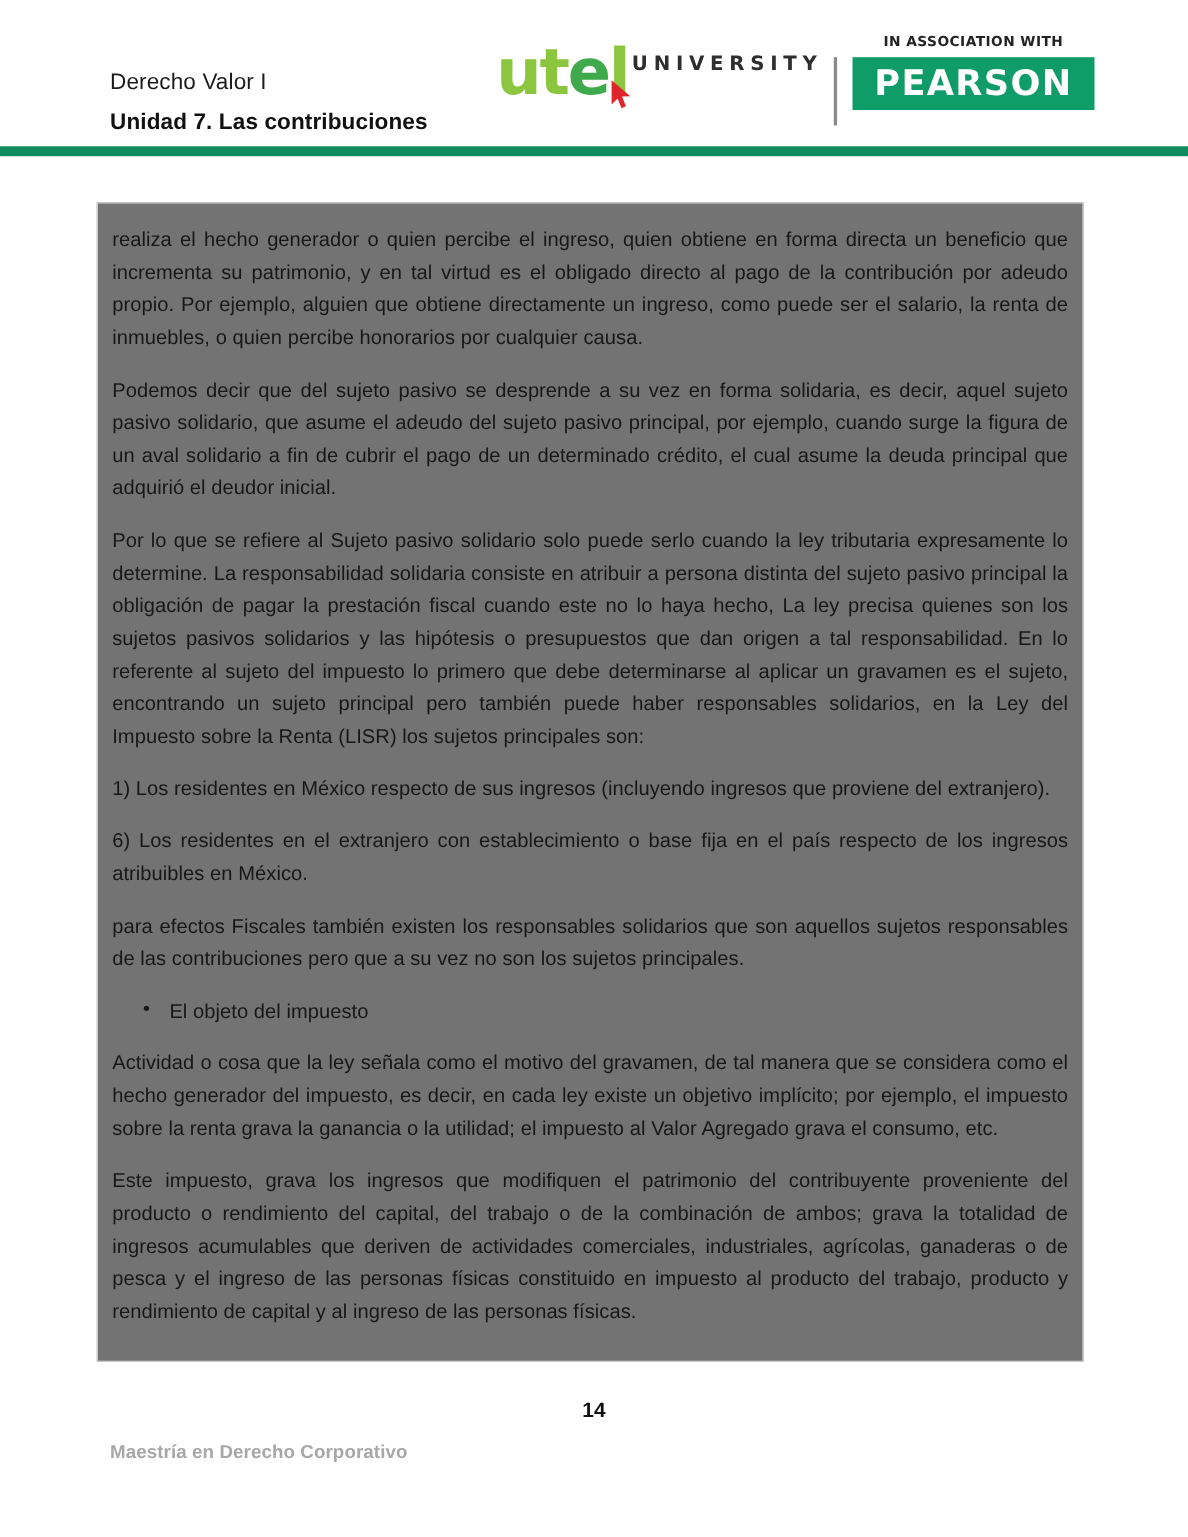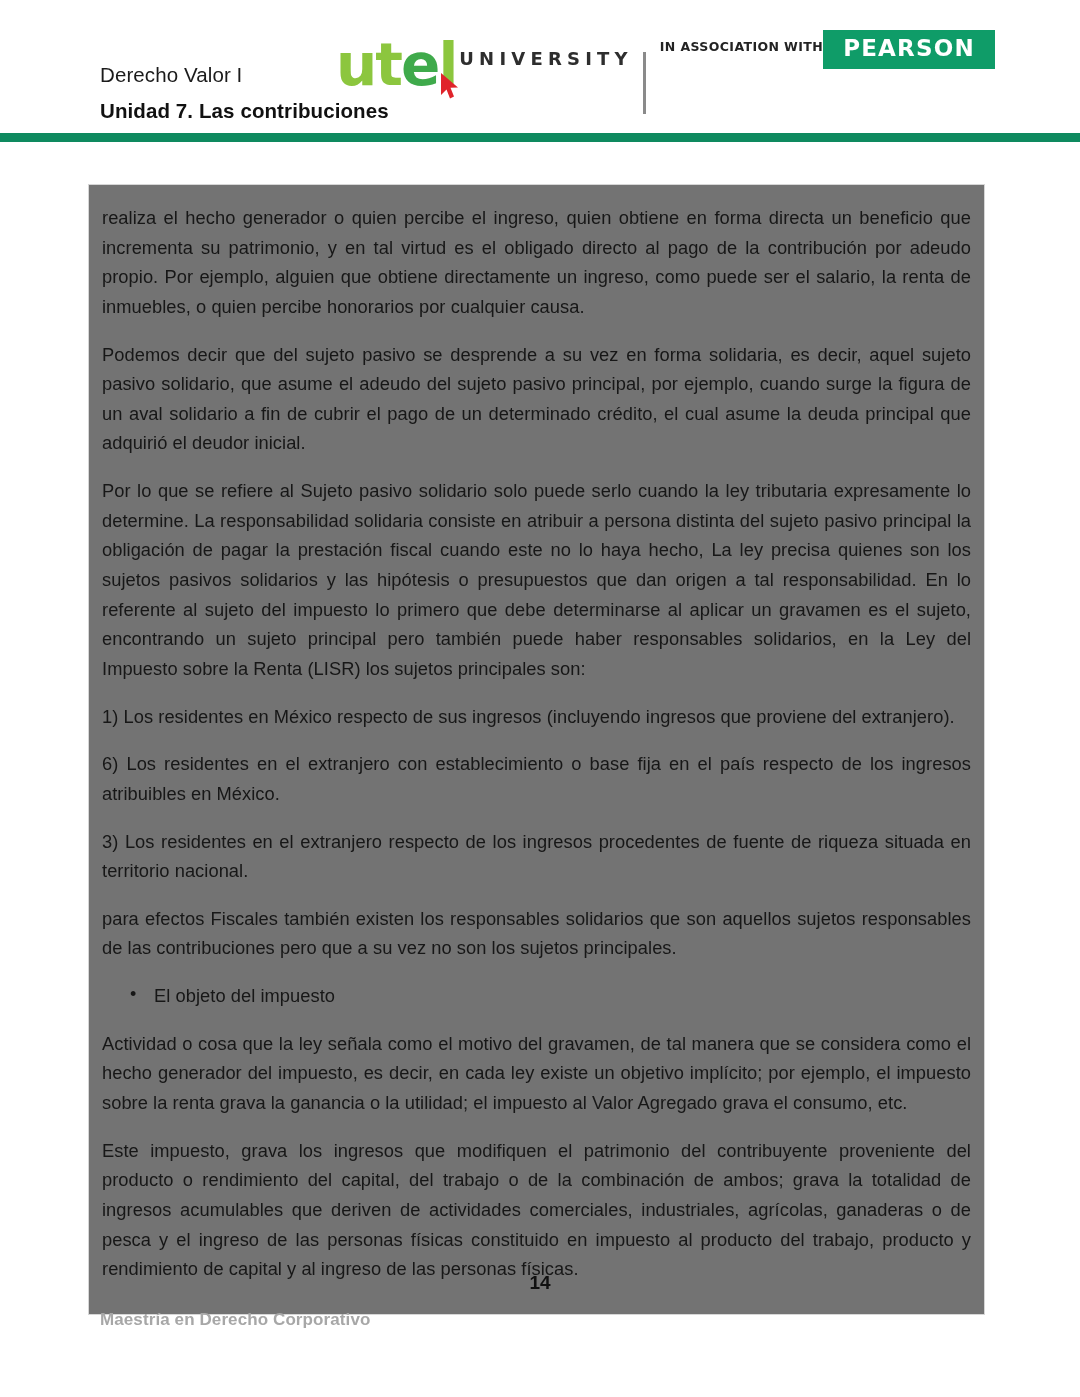--- a/index.html
+++ b/index.html
@@ -85,38 +85,38 @@
     margin-left: 3px;
   }
   .logo-divider {
     width: 3px;
     background: #8a8a8a;
     height: 62px;
     margin: 26px 14px 0 10px;
   }
   .pearson-wrap {
     display: flex;
-    flex-direction: row;
+    flex-direction: column;
     align-items: center;
     padding-top: 4px;
   }
   .assoc-text {
     font-family: "DejaVu Sans", sans-serif;
     font-size: 12.5px;
     font-weight: bold;
     color: #232323;
     letter-spacing: .4px;
     white-space: nowrap;
     margin-bottom: 7px;
   }
   .pearson-box {
     background: #0f9c68;
     color: #ffffff;
     font-family: "DejaVu Sans", sans-serif;
-    font-size: 23px;
+    font-size: 32px;
     font-weight: bold;
     letter-spacing: 1.2px;
     padding: 7px 20px 9px 20px;
     line-height: 1;
   }
 
   .header-rule {
     position: absolute;
     left: 0;
     top: 133px;
@@ -227,21 +227,20 @@
   <div class="header-rule"></div>
 </div>
 
 <div class="content-box">
 
   <p>realiza el hecho generador o quien percibe el ingreso, quien obtiene en forma directa un beneficio que incrementa su patrimonio, y en tal virtud es el obligado directo al pago de la contribución por adeudo propio. Por ejemplo, alguien que obtiene directamente un ingreso, como puede ser el salario, la renta de inmuebles, o quien percibe honorarios por cualquier causa.</p>
   <p>Podemos decir que del sujeto pasivo se desprende a su vez en forma solidaria, es decir, aquel sujeto pasivo solidario, que asume el adeudo del sujeto pasivo principal, por ejemplo, cuando surge la figura de un aval solidario a fin de cubrir el pago de un determinado crédito, el cual asume la deuda principal que adquirió el deudor inicial.</p>
   <p>Por lo que se refiere al Sujeto pasivo solidario solo puede serlo cuando la ley tributaria expresamente lo determine. La responsabilidad solidaria consiste en atribuir a persona distinta del sujeto pasivo principal la obligación de pagar la prestación fiscal cuando este no lo haya hecho, La ley precisa quienes son los sujetos pasivos solidarios y las hipótesis o presupuestos que dan origen a tal responsabilidad. En lo referente al sujeto del impuesto lo primero que debe determinarse al aplicar un gravamen es el sujeto, encontrando un sujeto principal pero también puede haber responsables solidarios, en la Ley del Impuesto sobre la Renta (LISR) los sujetos principales son:</p>
   <p>1) Los residentes en México respecto de sus ingresos (incluyendo ingresos que proviene del extranjero).</p>
   <p>6) Los residentes en el extranjero con establecimiento o base fija en el país respecto de los ingresos atribuibles en México.</p>
-  <p>3) Los residentes en el extranjero respecto de los ingresos procedentes de fuente de riqueza situada en territorio nacional.</p>
   <p>para efectos Fiscales también existen los responsables solidarios que son aquellos sujetos responsables de las contribuciones pero que a su vez no son los sujetos principales.</p>
 
   <ul class="bullet-list">
     <li>El objeto del impuesto</li>
   </ul>
 
   <p>Actividad o cosa que la ley señala como el motivo del gravamen, de tal manera que se considera como el hecho generador del impuesto, es decir, en cada ley existe un objetivo implícito; por ejemplo, el impuesto sobre la renta grava la ganancia o la utilidad; el impuesto al Valor Agregado grava el consumo, etc.</p>
   <p>Este impuesto, grava los ingresos que modifiquen el patrimonio del contribuyente proveniente del producto o rendimiento del capital, del trabajo o de la combinación de ambos; grava la totalidad de ingresos acumulables que deriven de actividades comerciales, industriales, agrícolas, ganaderas o de pesca y el ingreso de las personas físicas constituido en impuesto al producto del trabajo, producto y rendimiento de capital y al ingreso de las personas físicas.</p>
 
 </div>

